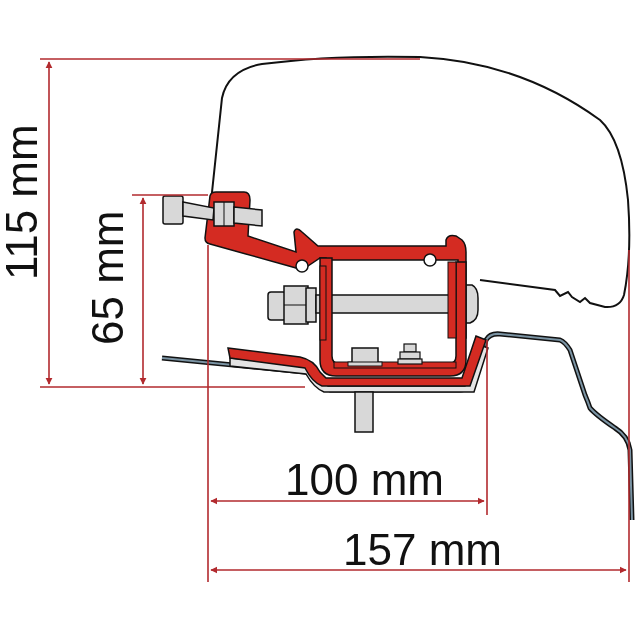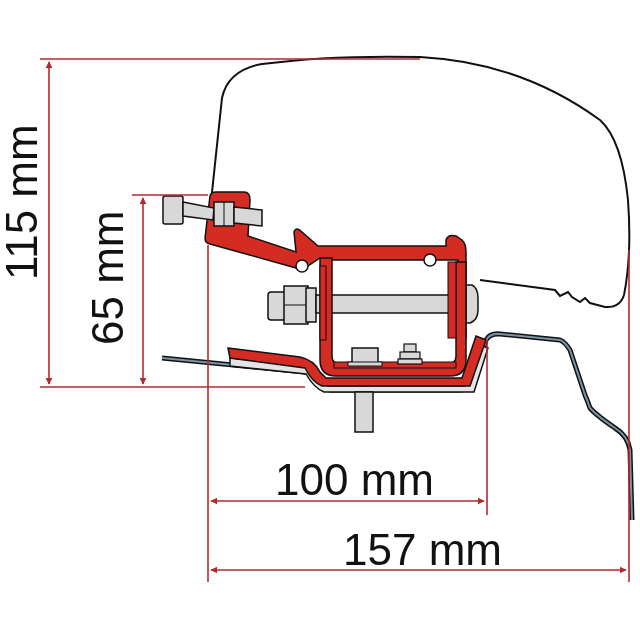--- a/index.html
+++ b/index.html
@@ -91,14 +91,14 @@
     <line x1="143" y1="198" x2="143" y2="384" marker-start="url(#arrow)" marker-end="url(#arrow)"></line>
 
     <line x1="211" y1="501" x2="484" y2="501" marker-start="url(#arrow)" marker-end="url(#arrow)"></line>
 
     <line x1="211" y1="570" x2="626" y2="570" marker-start="url(#arrow)" marker-end="url(#arrow)"></line>
   </g>
 </svg>
 
 <div class="dim-label rot" style="left:-38px; top:198px; width:120px; text-align:center;">115 mm</div>
 <div class="dim-label rot" style="left:53px; top:268px; width:110px; text-align:center;">65 mm</div>
-<div class="dim-label" style="left:275px; top:458px;">100 mm</div>
+<div class="dim-label" style="left:285px; top:458px;">100 mm</div>
 <div class="dim-label" style="left:343px; top:528px;text-align:center;">157 mm</div>
 
 </body></html>

